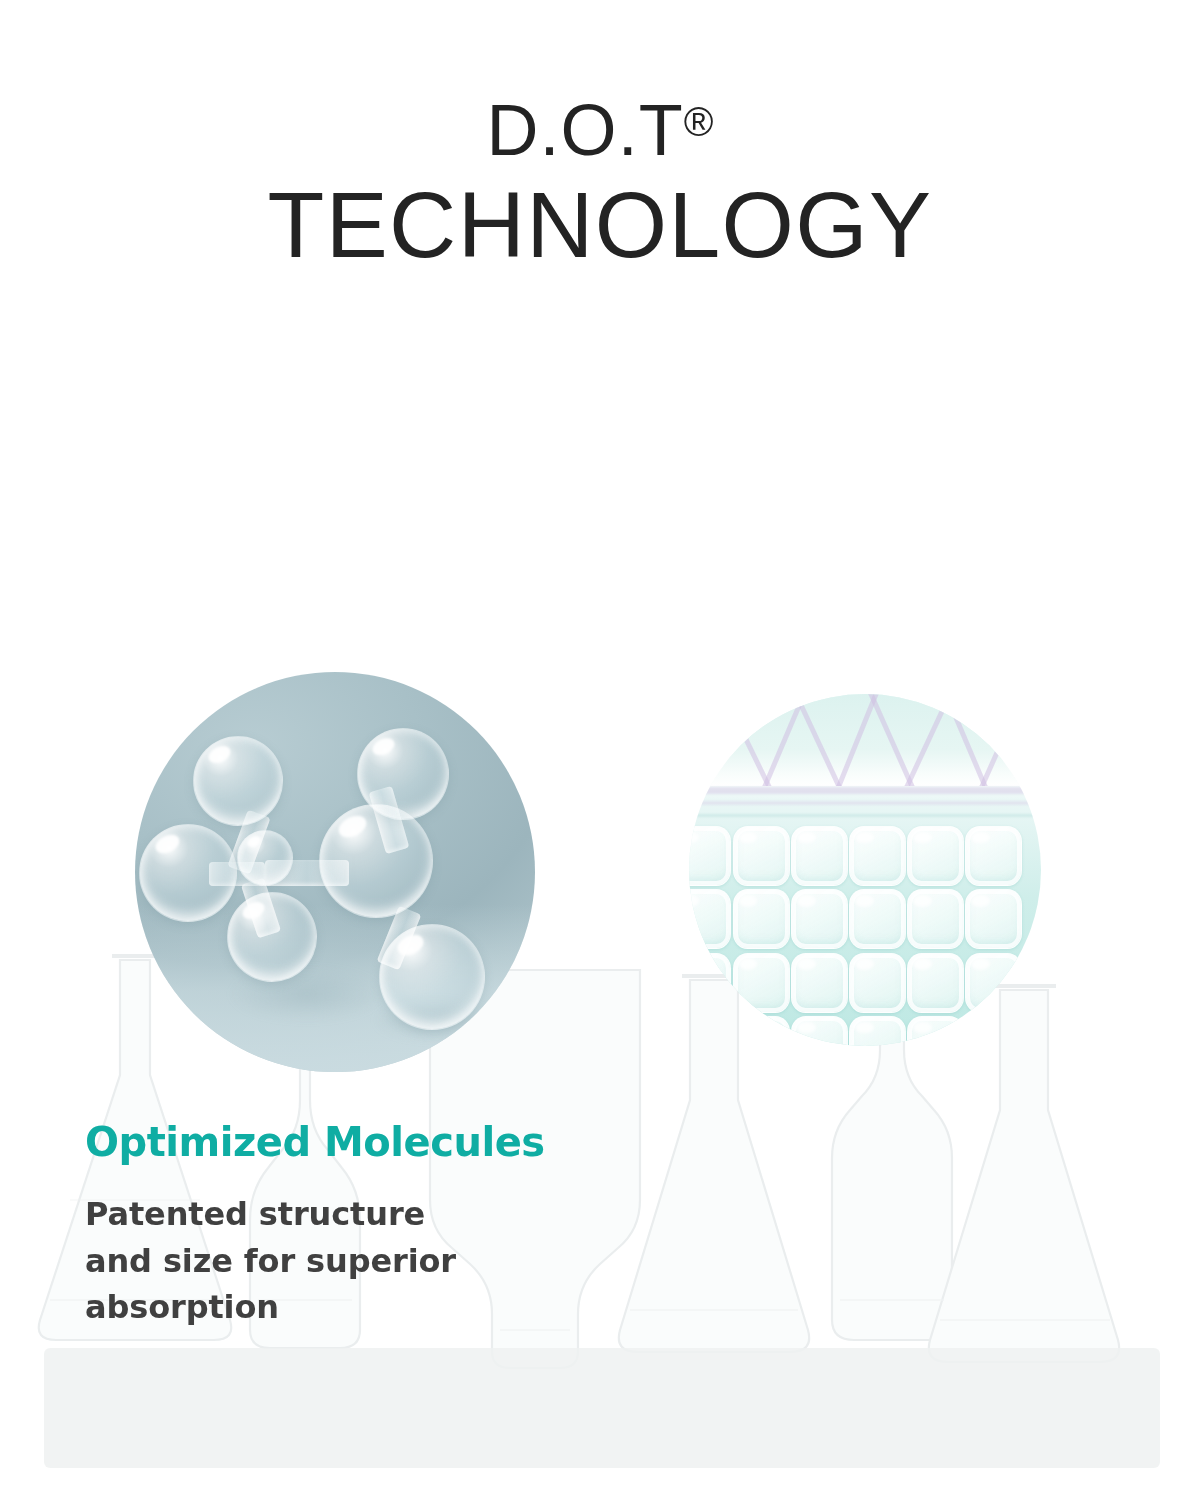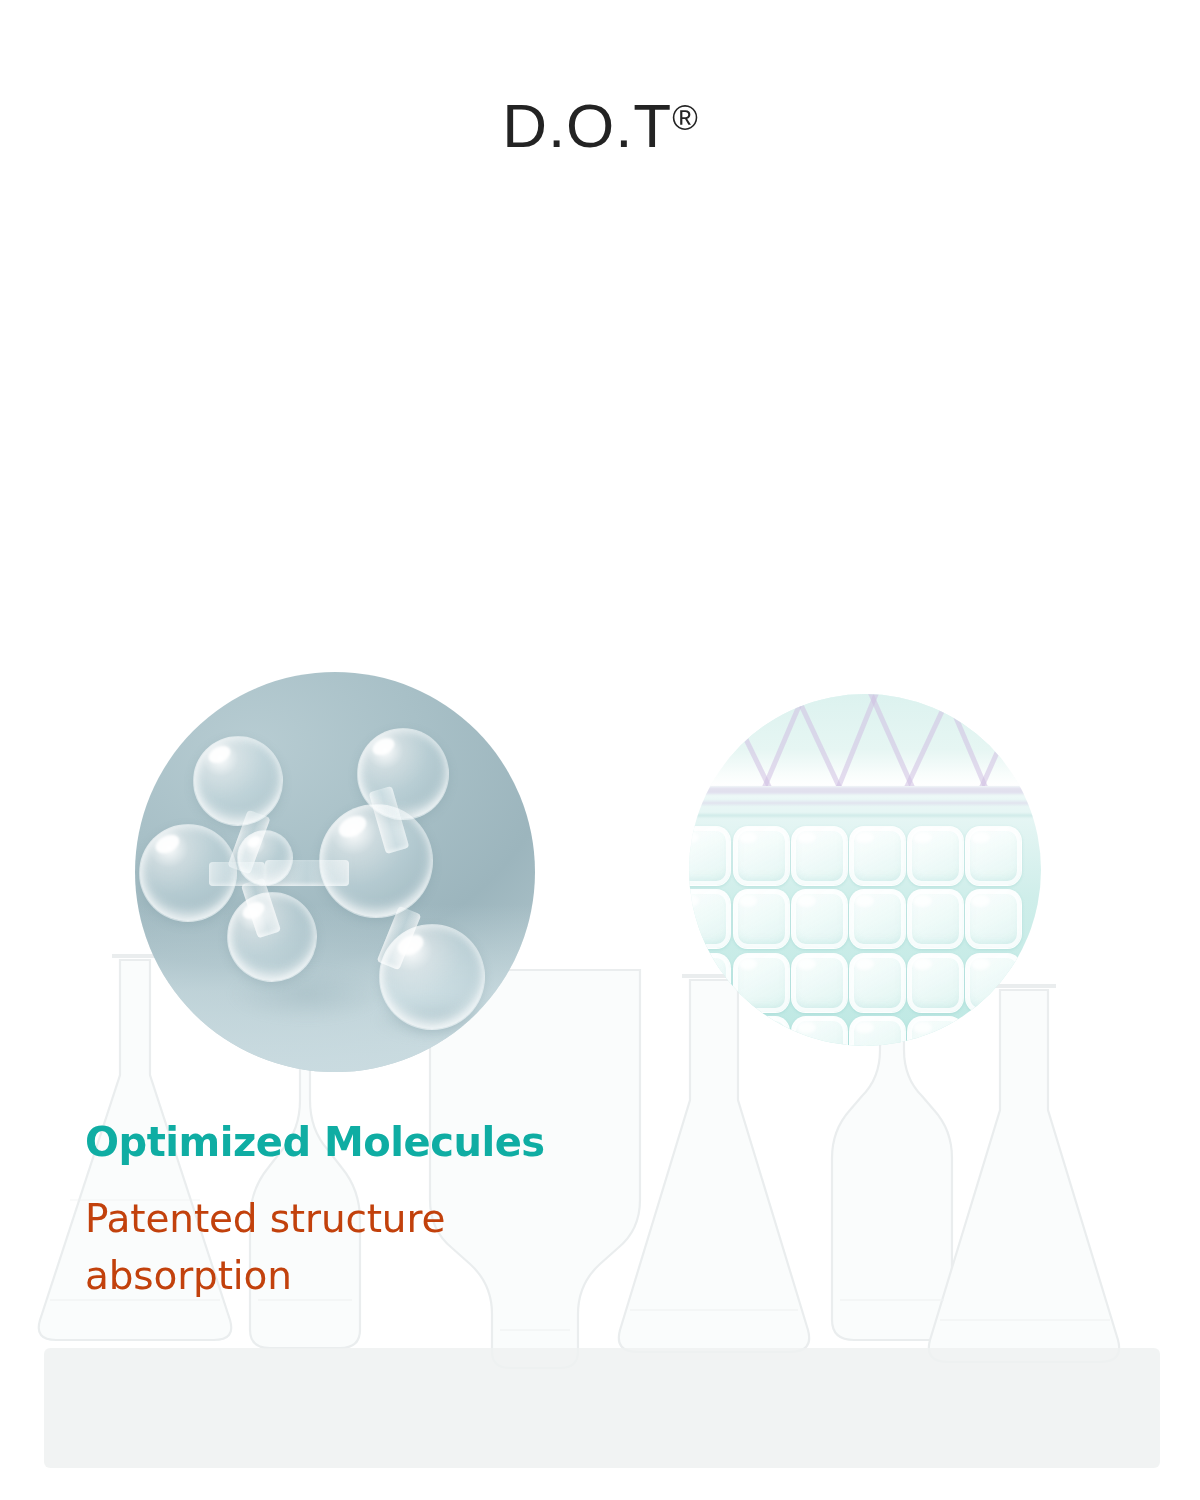--- a/index.html
+++ b/index.html
@@ -44,21 +44,21 @@
   .title-line {
     font-family: "Liberation Sans", sans-serif;
     font-weight: 400;
     color: #232323;
     letter-spacing: 0.01em;
     line-height: 0.96;
     margin: 0;
     white-space: nowrap;
   }
   .title-line-1 {
-    font-size: 62px;
+    font-size: 72px;
     letter-spacing: 0.015em;
   }
   .title-line-2 {
     font-size: 93px;
     letter-spacing: 0.015em;
     margin-top: 16px;
   }
   .title-line-1 .reg {
     font-size: 0.56em;
     vertical-align: 0.48em;
@@ -220,23 +220,23 @@
     font-family: "DejaVu Sans", sans-serif;
     font-size: 40px;
     font-weight: 700;
     color: #0fada3;
     letter-spacing: -0.012em;
     line-height: 1.12;
   }
   .feature-body {
     margin-top: 26px;
     font-family: "DejaVu Sans", sans-serif;
-    font-size: 39px;
-    font-weight: 400;
-    color: #c2410c;
+    font-size: 32px;
+    font-weight: 700;
+    color: #404040;
     line-height: 1.46;
     letter-spacing: -0.004em;
   }
   .feature-right .feature-heading { margin-top: 60px; }
 </style>
 </head>
 <body>
 
 <div class="page">
 
@@ -263,20 +263,21 @@
       <path d="M70 300 L200 300" opacity="0.5"></path>
     </g>
     <g fill="#eef1f1" opacity="0.85">
       <rect x="44" y="448" width="1116" height="120" rx="6"></rect>
     </g>
   </svg>
 
   <div class="header">
     <div class="title-block">
       <div class="title-line title-line-1"><span>D.O.T</span><span class="reg">®</span></div>
+      <div class="title-line title-line-2">TECHNOLOGY</div>
     </div>
 
     <div class="subtitle">
     </div>
   </div>
 
   <div class="features">
 
     <div class="feature feature-left">
       <div class="circle-wrap">
@@ -299,20 +300,21 @@
           <div class="atom" style="left:25.5%; top:39.5%; width:13.5%; height:13.5%;"></div>
           <div class="atom" style="left:46.0%; top:33.0%; width:28%; height:28%;"></div>
           <div class="atom" style="left:23.0%; top:55.0%; width:22%; height:22%;"></div>
           <div class="atom" style="left:61.0%; top:63.0%; width:26%; height:26%;"></div>
         </div>
       </div>
 
       <div class="feature-heading">Optimized Molecules</div>
       <div class="feature-body">
         <div>Patented structure</div>
+        <div>and size for superior</div>
         <div>absorption</div>
       </div>
     </div>
 
     <div class="feature feature-right">
       <div class="circle-wrap small">
         <div class="circle circle-barrier">
 
           <div class="barrier-top-band">
             <div class="zig" style="left:6%;  transform:rotate(24deg);"></div>

